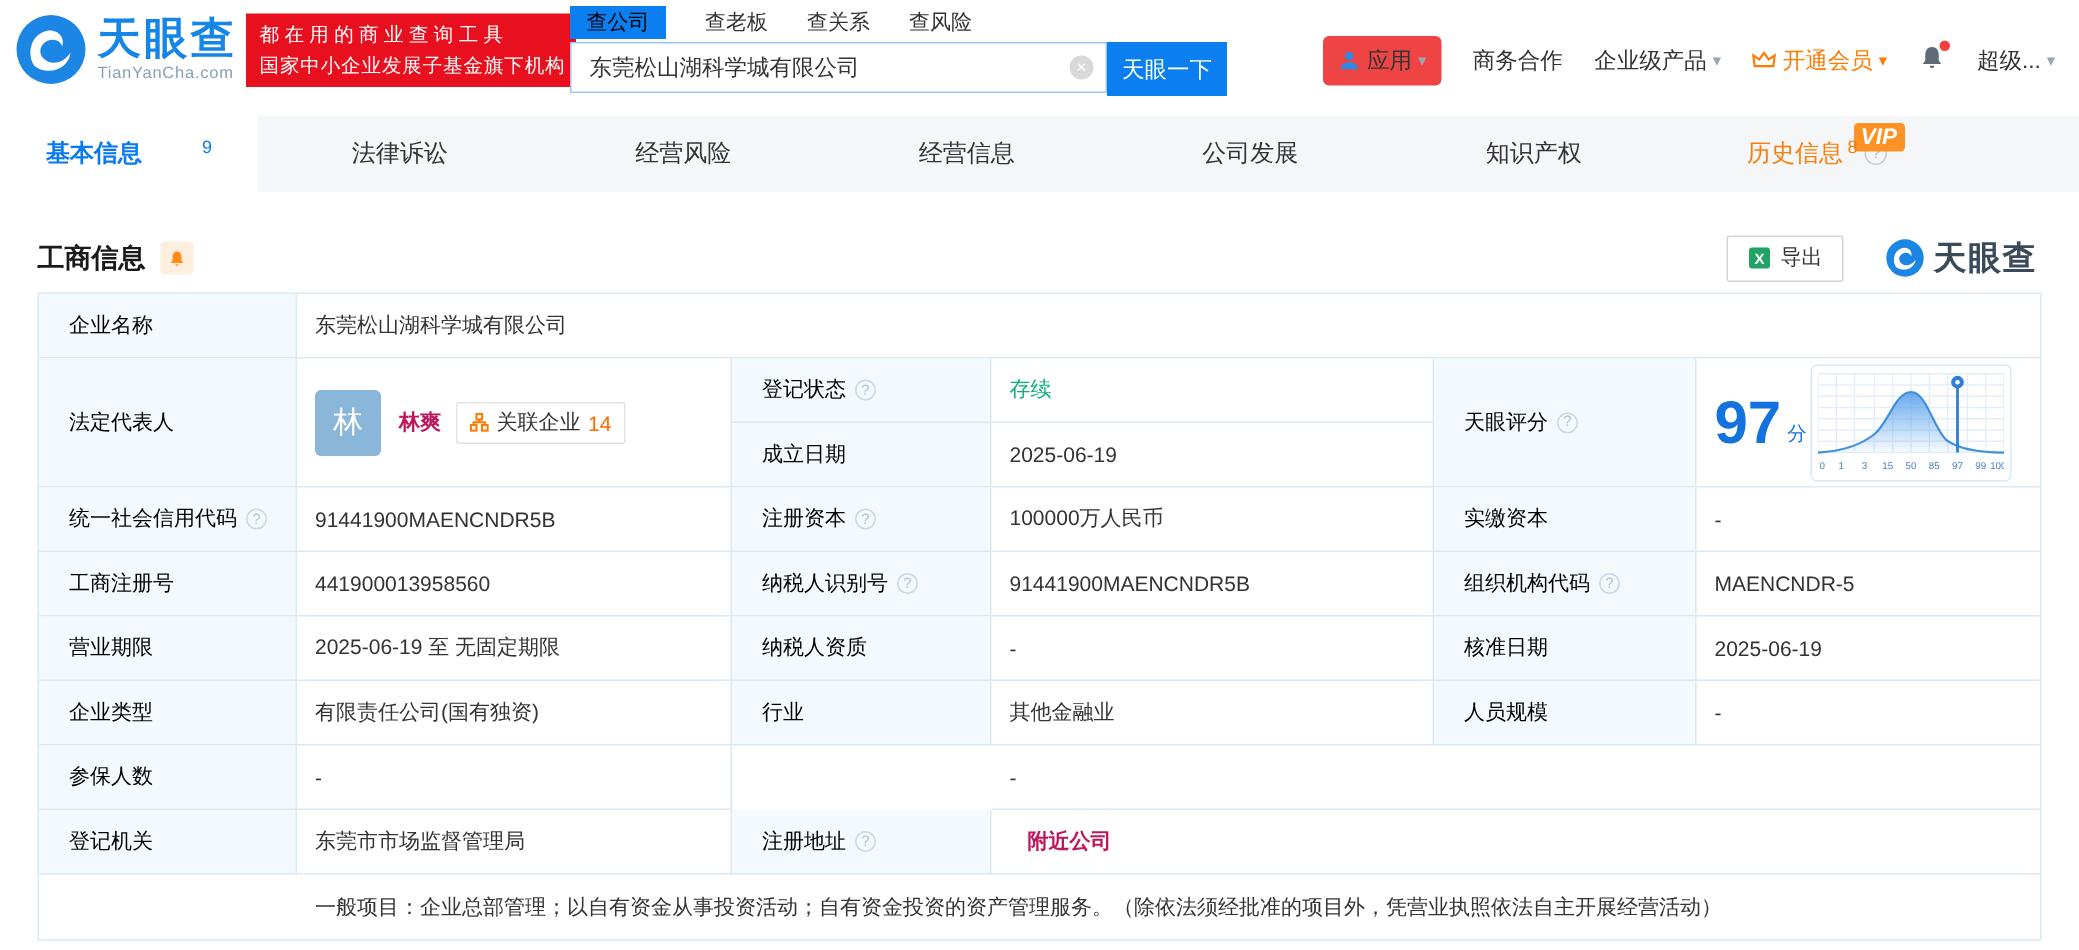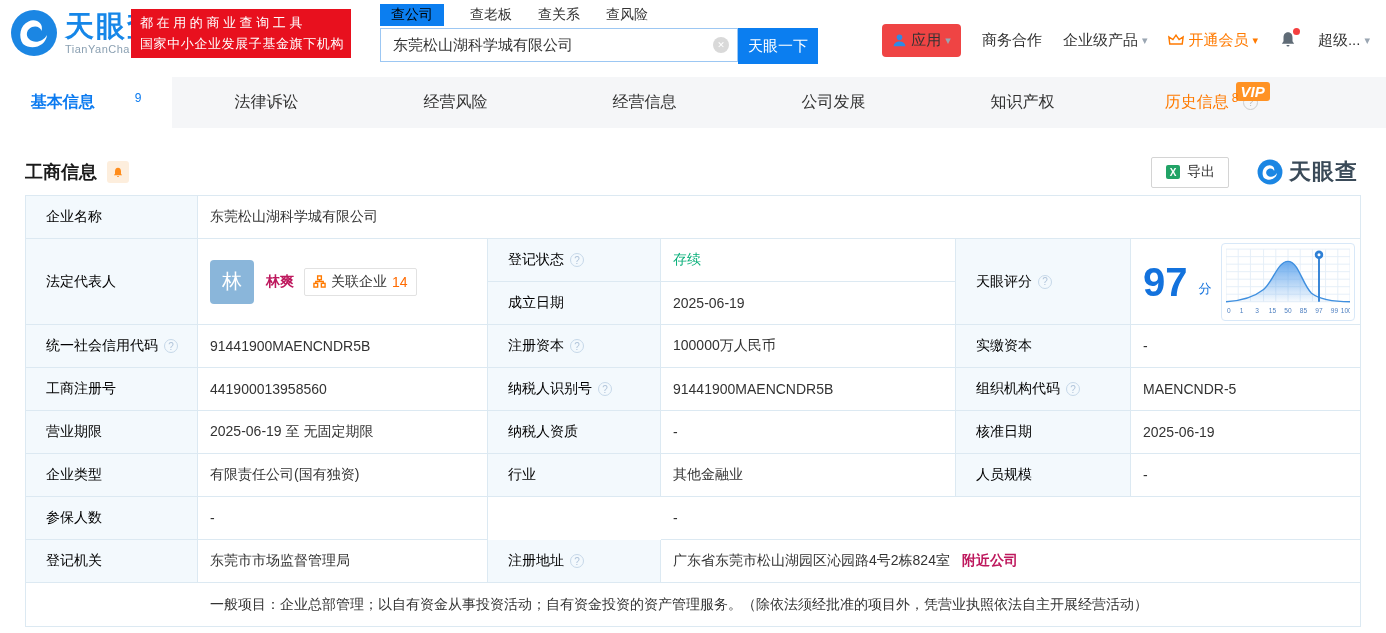--- a/index.html
+++ b/index.html
@@ -6,21 +6,21 @@
   html,body { width:1386px; height:633px; overflow:hidden; background:#fff;
     font-family:"Liberation Sans","DejaVu Sans",sans-serif; color:#333; }
 
   
   .header { position:relative; height:77px; background:#fff; }
   .logo { position:absolute; left:10px; top:9px; display:flex; align-items:center; gap:7px; }
   .logo svg { width:48px; height:48px; }
   .logo-txt { display:flex; flex-direction:column; line-height:1; }
   .logo-cn { font-size:29px; font-weight:bold; color:#1586e8; letter-spacing:2px; }
   .logo-dom { font-size:11px; color:#8ba0b2; margin-top:3px; letter-spacing:0.5px; }
-  .promo { position:absolute; left:131px; top:9px; width:220px; height:49px; background:#e8101e;
+  .promo { position:absolute; left:164px; top:9px; width:220px; height:49px; background:#e8101e;
     color:#fff; padding:5px 9px; display:flex; flex-direction:column; justify-content:center; }
   .promo-l1 { font-size:13px; letter-spacing:3.6px; white-space:nowrap; }
   .promo-l2 { font-size:13px; letter-spacing:0.6px; white-space:nowrap; margin-top:3px; }
 
   .search { position:absolute; left:380px; top:2px; }
   .search-tabs { display:flex; align-items:center; gap:26px; height:25px; font-size:14px; }
   .search-tab { color:#333; cursor:pointer; }
   .search-tab.active { background:#0b7ef0; color:#000000; padding:2px 11px; }
   .search-row { display:flex; margin-top:1px; }
   .search-box { position:relative; }
@@ -82,21 +82,21 @@
     display:inline-flex; align-items:center; justify-content:center; flex:none; }
   .q::before { content:"?"; }
   .link { color:#be185d; cursor:pointer;font-weight:bold; }
   .green { color:#0bb07b; }
   .avatar { width:44px; height:44px; background:#8ab6da; color:#fff; border-radius:4px; font-size:20px;
     display:flex; align-items:center; justify-content:center; cursor:pointer; flex:none; }
   .rep-name { margin:0 10px 0 12px; }
   .rel-badge { display:flex; align-items:center; gap:5px; border:1px solid #e2e2e2; border-radius:2px;
     padding:4px 8px; cursor:pointer; background:#fff; }
   .rel-count { color:#ff6a00; }
-  .score-cell { padding:0 6px 0 12px; gap:9px; }
+  .score-cell { padding:0 6px 0 12px; gap:2px; }
   .score-num { font-size:40px; font-weight:bold; color:#1372dd; line-height:1; }
   .score-unit { font-size:13px; color:#1372dd; margin:14px 0 0 2px; }
   .chart-frame { border:1px solid #d8e8f8; border-radius:4px; padding:3px 4px 0; background:#fff; }
 </style>
 </head>
 <body>
 
 <div class="header">
   <div class="logo">
     <svg viewBox="0 0 48 48">
@@ -407,20 +407,19 @@
     <span>登记机关</span>
   </div>
   <div class="cell" style="grid-row:9;grid-column:2">
     <span>东莞市市场监督管理局</span>
   </div>
   <div class="cell lbl" style="grid-row:9;grid-column:3">
     <span>注册地址</span>
     <span class="q"></span>
   </div>
   <div class="cell c-last" style="grid-row:9;grid-column:4/7">
-    <span>广东省东莞市松山湖园区沁园路4号2栋824室</span>
     <span class="link" style="margin-left:12px">附近公司</span>
   </div>
 
   <div class="cell c-last r-last" style="grid-row:10;grid-column:2/7">
     <span>一般项目：企业总部管理；以自有资金从事投资活动；自有资金投资的资产管理服务。（除依法须经批准的项目外，凭营业执照依法自主开展经营活动）</span>
   </div>
 </div>
 
 </body></html>

